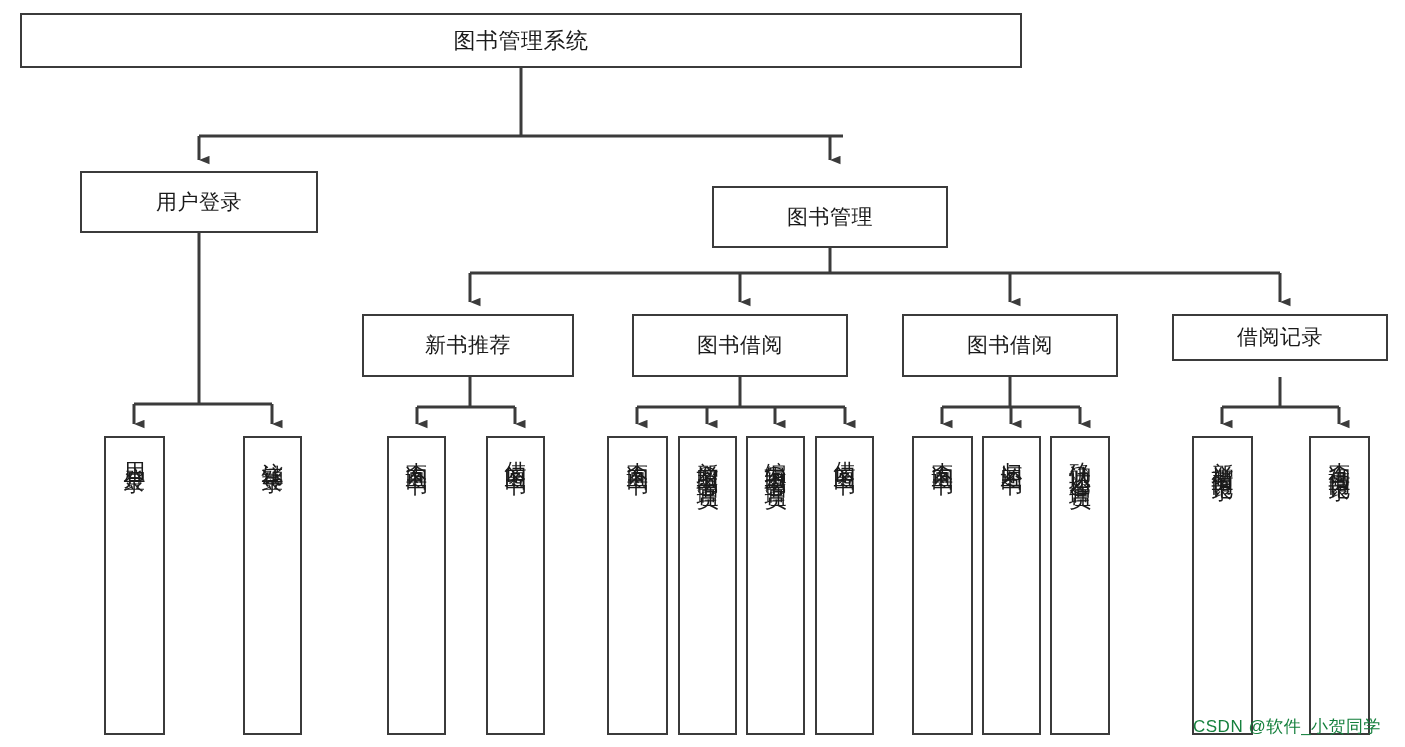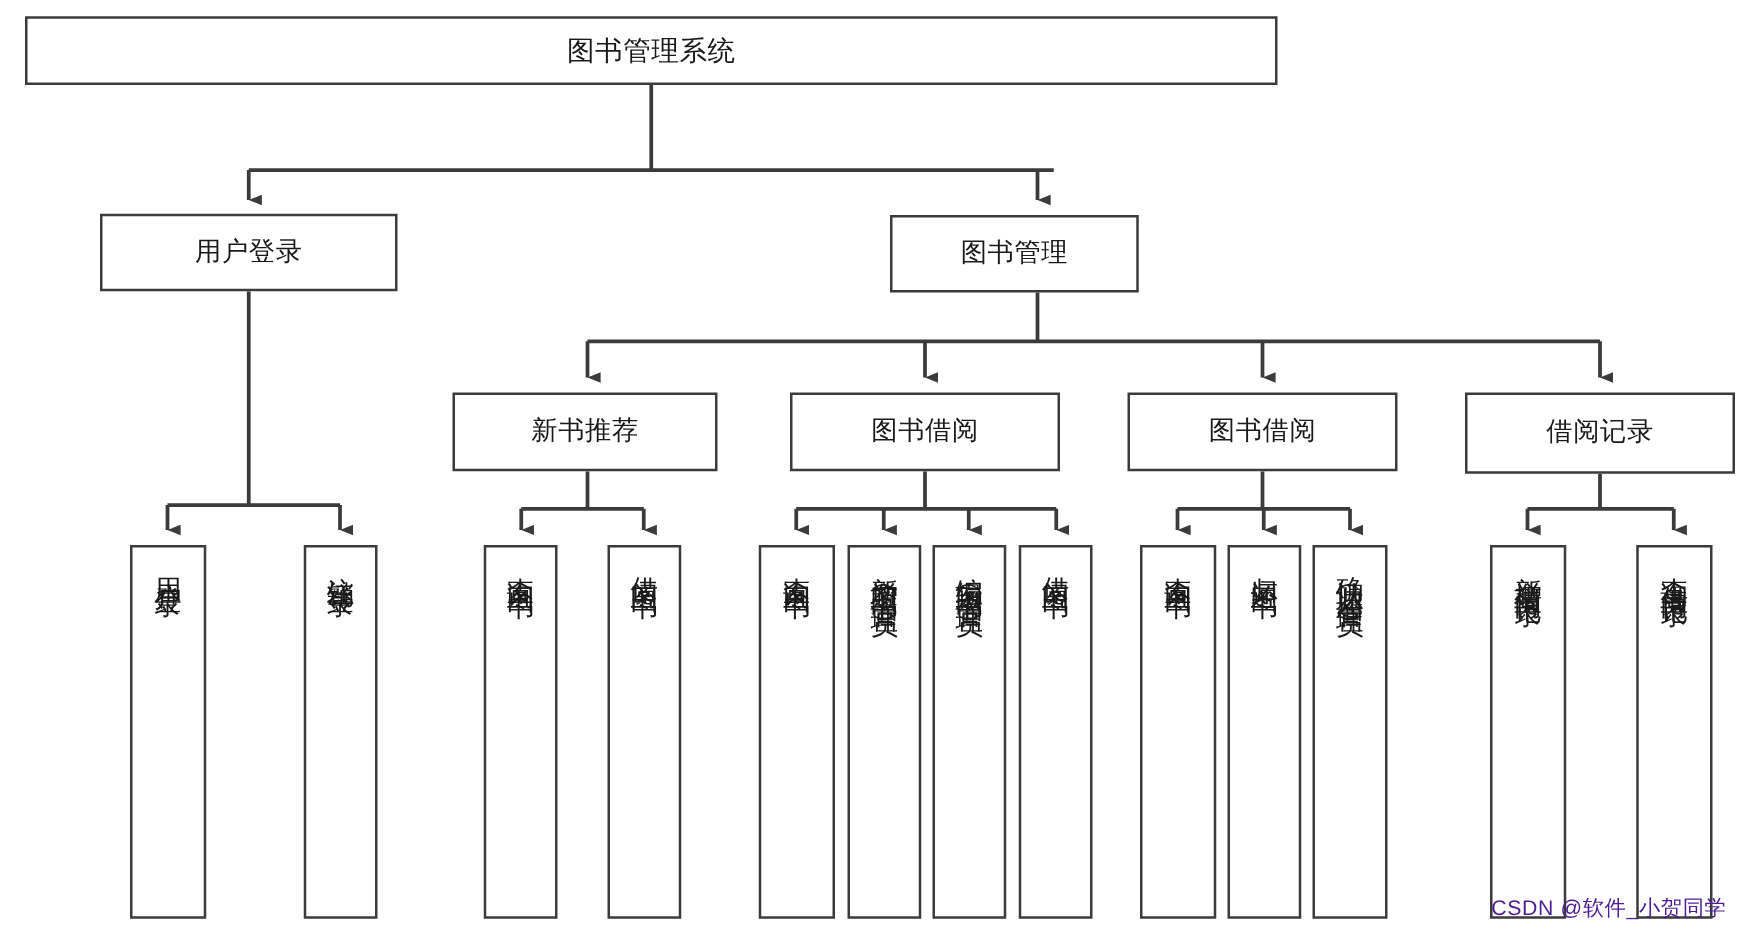--- a/index.html
+++ b/index.html
@@ -52,21 +52,21 @@
   .node-box.vertical .node-label {
     writing-mode: vertical-rl;
     text-orientation: upright;
     letter-spacing: 4px;
     font-size: 22px;
     white-space: nowrap;
   }
   .node-box.root .node-label { font-size: 22px; }
   .watermark {
     position: absolute;
-    color: #4c1d95;
+    color: #15803d;
     font-size: 17px;
     white-space: nowrap;
     letter-spacing: 0.5px;
     pointer-events: none;
   }
 </style>
 </head>
 <body>
 
 <div id="diagram-root">
@@ -122,34 +122,34 @@
     </g>
   </svg>
 
   <div class="node-box root" style="left:20px; top:13px; width:1002px; height:55px;">
     <span class="node-label">图书管理系统</span>
   </div>
 
   <div class="node-box" style="left:80px; top:171px; width:238px; height:62px;">
     <span class="node-label">用户登录</span>
   </div>
-  <div class="node-box" style="left:712px; top:172px; width:199px; height:62px;justify-content:center;">
+  <div class="node-box" style="left:712px; top:186px; width:236px; height:62px;justify-content:center;">
     <span class="node-label">图书管理</span>
   </div>
 
   <div class="node-box" style="left:362px; top:314px; width:212px; height:63px;">
     <span class="node-label">新书推荐</span>
   </div>
   <div class="node-box" style="left:632px; top:314px; width:216px; height:63px;">
     <span class="node-label">图书借阅</span>
   </div>
   <div class="node-box" style="left:902px; top:314px; width:216px; height:63px;">
     <span class="node-label">图书借阅</span>
   </div>
-  <div class="node-box" style="left:1172px; top:314px; width:216px; height:65px;">
+  <div class="node-box" style="left:1172px; top:314px; width:216px; height:47px;">
     <span class="node-label">借阅记录</span>
   </div>
 
   <div class="node-box vertical" style="left:104px; top:436px; width:61px; height:299px;">
     <span class="node-label">用户登录</span>
   </div>
   <div class="node-box vertical" style="left:243px; top:436px; width:59px; height:299px;">
     <span class="node-label">注销登录</span>
   </div>
   <div class="node-box vertical" style="left:387px; top:436px; width:59px; height:299px;">

